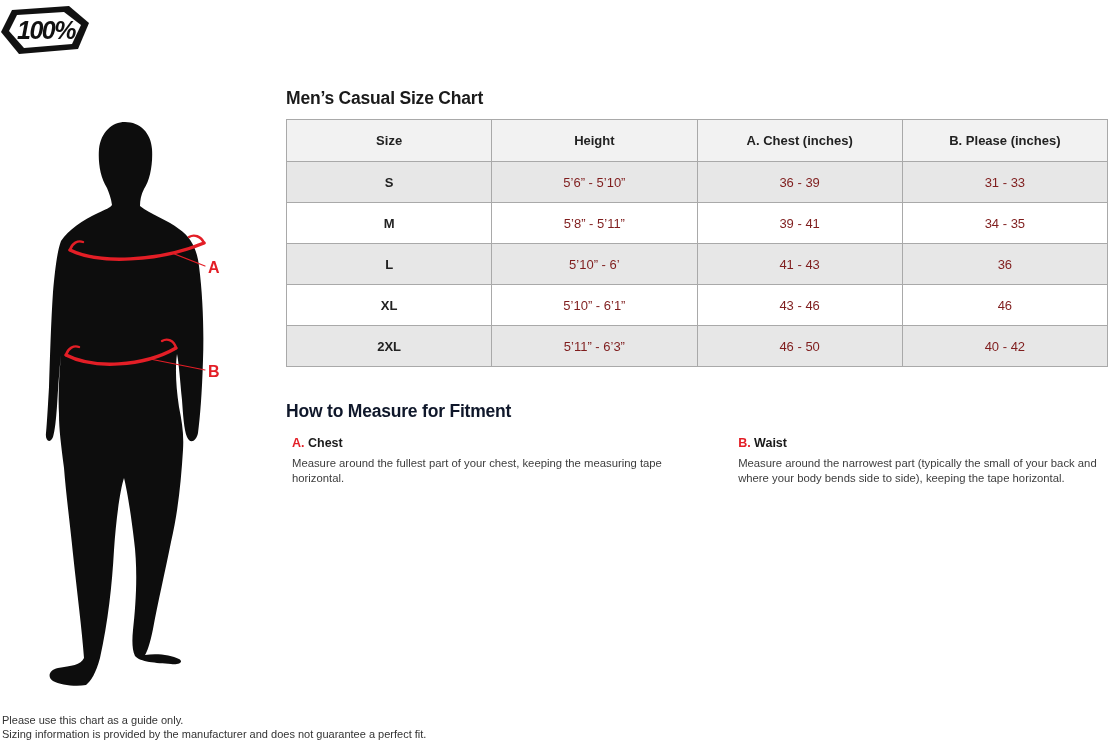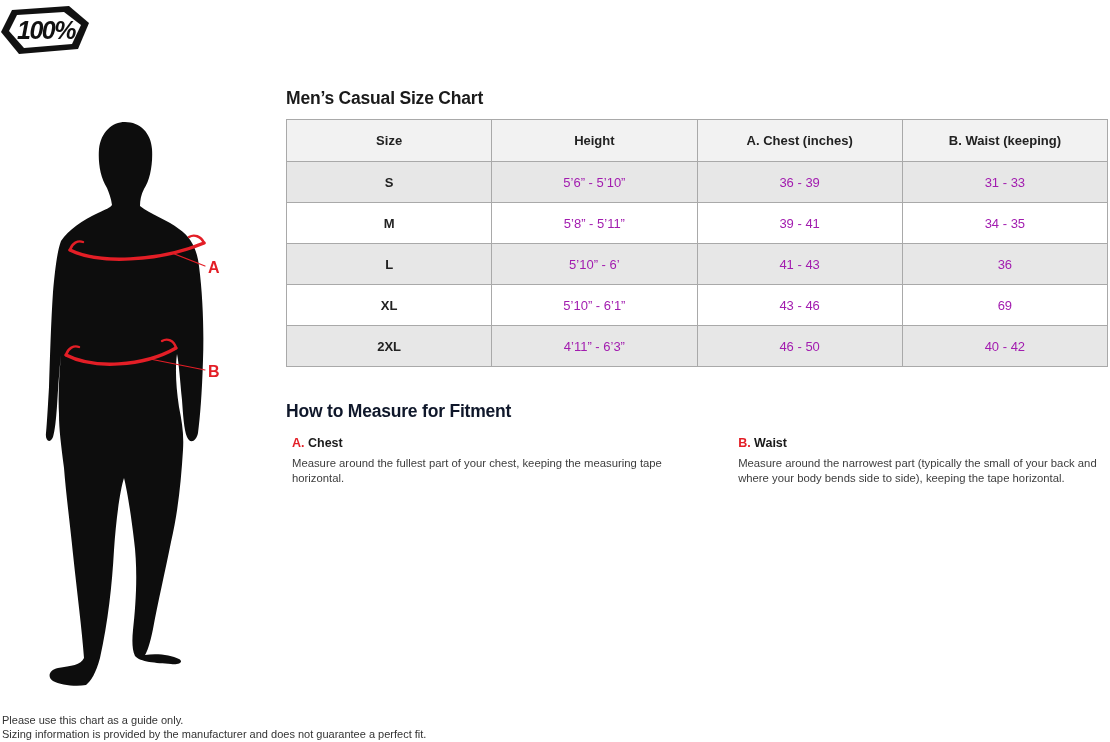--- a/index.html
+++ b/index.html
@@ -27,21 +27,21 @@
     color: #1a1a1a; letter-spacing: -0.2px; margin-bottom: 11px;
   }
 
   table.size-table {
     width: 100%; table-layout: fixed;
     border-collapse: collapse;
   }
   .size-table th, .size-table td {
     border: 1px solid #a9a9a9;
     text-align: center; vertical-align: middle;
-    font-size: 13px; color: #a21caf;
+    font-size: 13px; color: #7f1d1d;
   }
   .size-table th {
     height: 42px; background: #f2f2f2; font-weight: bold; color: #222;
   }
   .size-table td { height: 41px; background: #ffffff; }
   .size-table tr.stripe td { background: #e7e7e7; }
   .size-table td.size-col { font-weight: bold; color: #222; }
 
   h2.measure-title {
     margin-top: 34px; margin-bottom: 15px;
@@ -146,21 +146,21 @@
 <div class="main">
 
   <h1 class="page-title">Men’s Casual Size Chart</h1>
 
   <table class="size-table">
     <thead>
       <tr>
         <th>Size</th>
         <th>Height</th>
         <th>A. Chest (inches)</th>
-        <th>B. Waist (keeping)</th>
+        <th>B. Please (inches)</th>
       </tr>
     </thead>
     <tbody>
       <tr class="stripe">
         <td class="size-col">S</td>
         <td>5’6” - 5’10”</td>
         <td>36 - 39</td>
         <td>31 - 33</td>
       </tr>
       <tr>
@@ -172,25 +172,25 @@
       <tr class="stripe">
         <td class="size-col">L</td>
         <td>5’10” - 6’</td>
         <td>41 - 43</td>
         <td>36</td>
       </tr>
       <tr>
         <td class="size-col">XL</td>
         <td>5’10” - 6’1”</td>
         <td>43 - 46</td>
-        <td>69</td>
+        <td>46</td>
       </tr>
       <tr class="stripe">
         <td class="size-col">2XL</td>
-        <td>4’11” - 6’3”</td>
+        <td>5’11” - 6’3”</td>
         <td>46 - 50</td>
         <td>40 - 42</td>
       </tr>
     </tbody>
   </table>
 
   <h2 class="measure-title">How to Measure for Fitment</h2>
 
   <div class="measure-items">
     <div class="measure-item measure-item-a">

